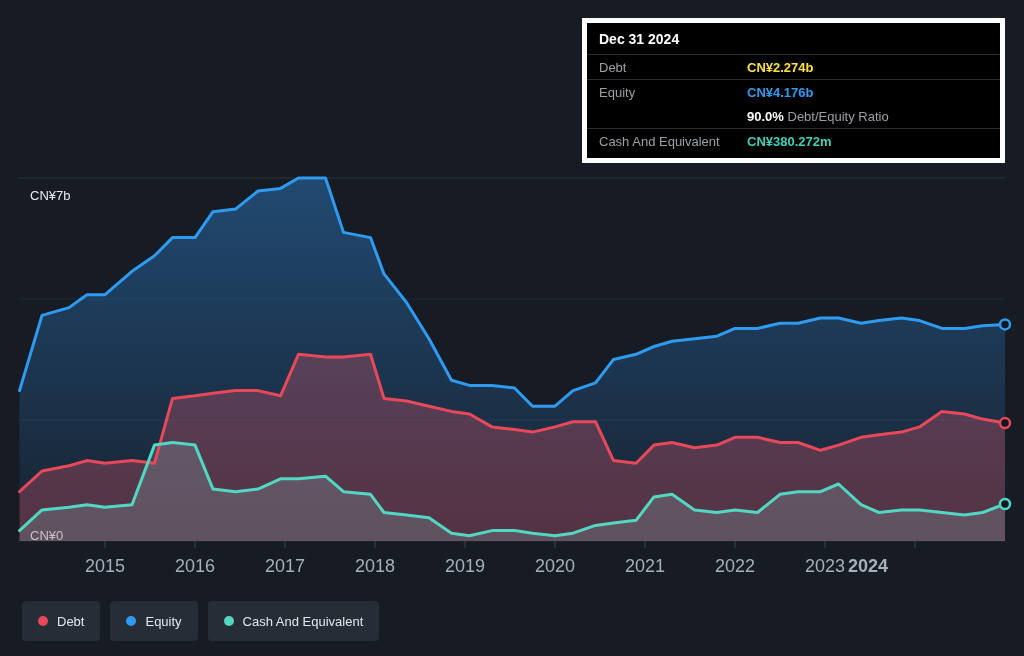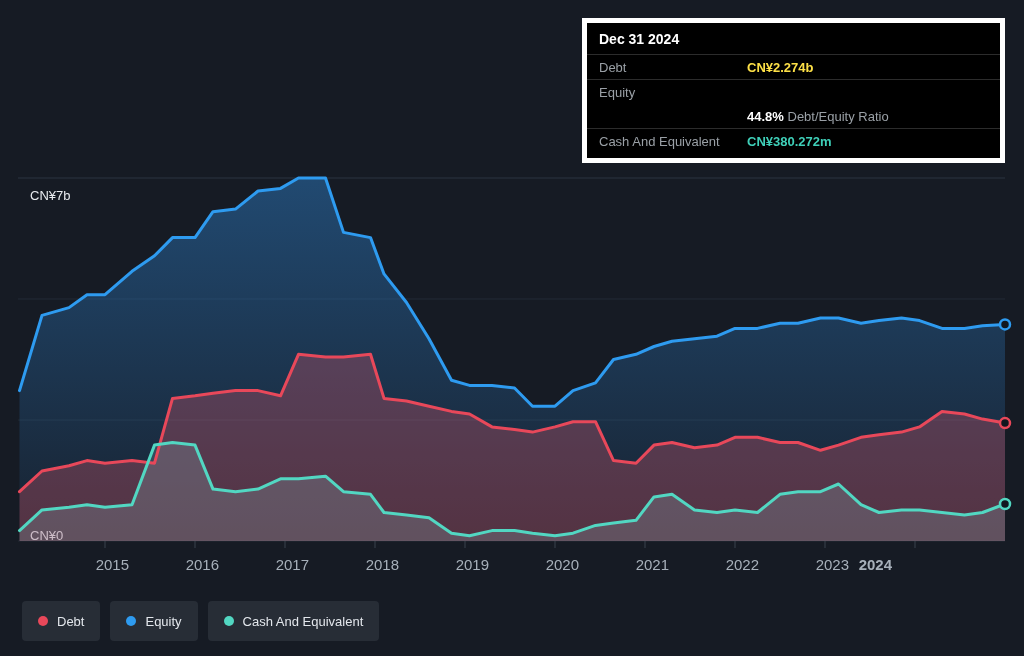--- a/index.html
+++ b/index.html
@@ -7,22 +7,22 @@
        font-family:"Liberation Sans",sans-serif;-webkit-font-smoothing:antialiased;}
   .stage{position:absolute;inset:0;}
 
   
   .plot{position:absolute;left:18px;top:160px;width:987px;height:392px;}
   .plot svg{overflow:visible;display:block;}
   .y-label{position:absolute;color:#e8ebef;font-size:13px;}
   .y-label.top{left:30px;top:153px;margin-top:35px;}
   .y-label.bottom{left:30px;top:528px;}
   .x-axis{position:absolute;left:18px;top:556px;width:987px;height:18px;}
-  .x-axis span{position:absolute;width:48px;margin-left:-24px;text-align:right;
-               color:#a7b0ba;font-size:15px;}
+  .x-axis span{position:absolute;width:48px;margin-left:-24px;text-align:center;
+               color:#a7b0ba;font-size:18px;}
 
   
   .tooltip{position:absolute;left:582px;top:18px;width:423px;background:#000;
            border:5px solid #ffffff;box-sizing:border-box;color:#fff;}
   .tooltip .tt-title{font-size:14px;font-weight:bold;padding:8px 12px 7px 12px;}
   .tt-divider{height:1px;background:#2c2c2c;}
   .tt-row{display:grid;grid-template-columns:148px 1fr;align-items:center;
           padding:3px 12px;min-height:18px;}
   .tt-label{color:#9aa0a6;font-size:13px;}
   .tt-value{font-size:13px;font-weight:bold;}
@@ -97,25 +97,26 @@
   <div class="tooltip">
     <div class="tt-title">Dec 31 2024</div>
     <div class="tt-divider"></div>
     <div class="tt-row">
       <span class="tt-label">Debt</span>
       <span class="tt-value val-debt">CN¥2.274b</span>
     </div>
     <div class="tt-divider"></div>
     <div class="tt-row">
       <span class="tt-label">Equity</span>
+      <span class="tt-value val-equity">CN¥4.176b</span>
     </div>
     <div class="tt-row">
       <span class="tt-label"></span>
       <span class="tt-value">
-        <span class="ratio-strong">44.8%</span>
+        <span class="ratio-strong">90.0%</span>
         <span class="ratio-rest">Debt/Equity Ratio</span>
       </span>
     </div>
     <div class="tt-divider"></div>
     <div class="tt-row" style="padding-bottom:8px;">
       <span class="tt-label">Cash And Equivalent</span>
       <span class="tt-value val-cash">CN¥380.272m</span>
     </div>
   </div>
 

